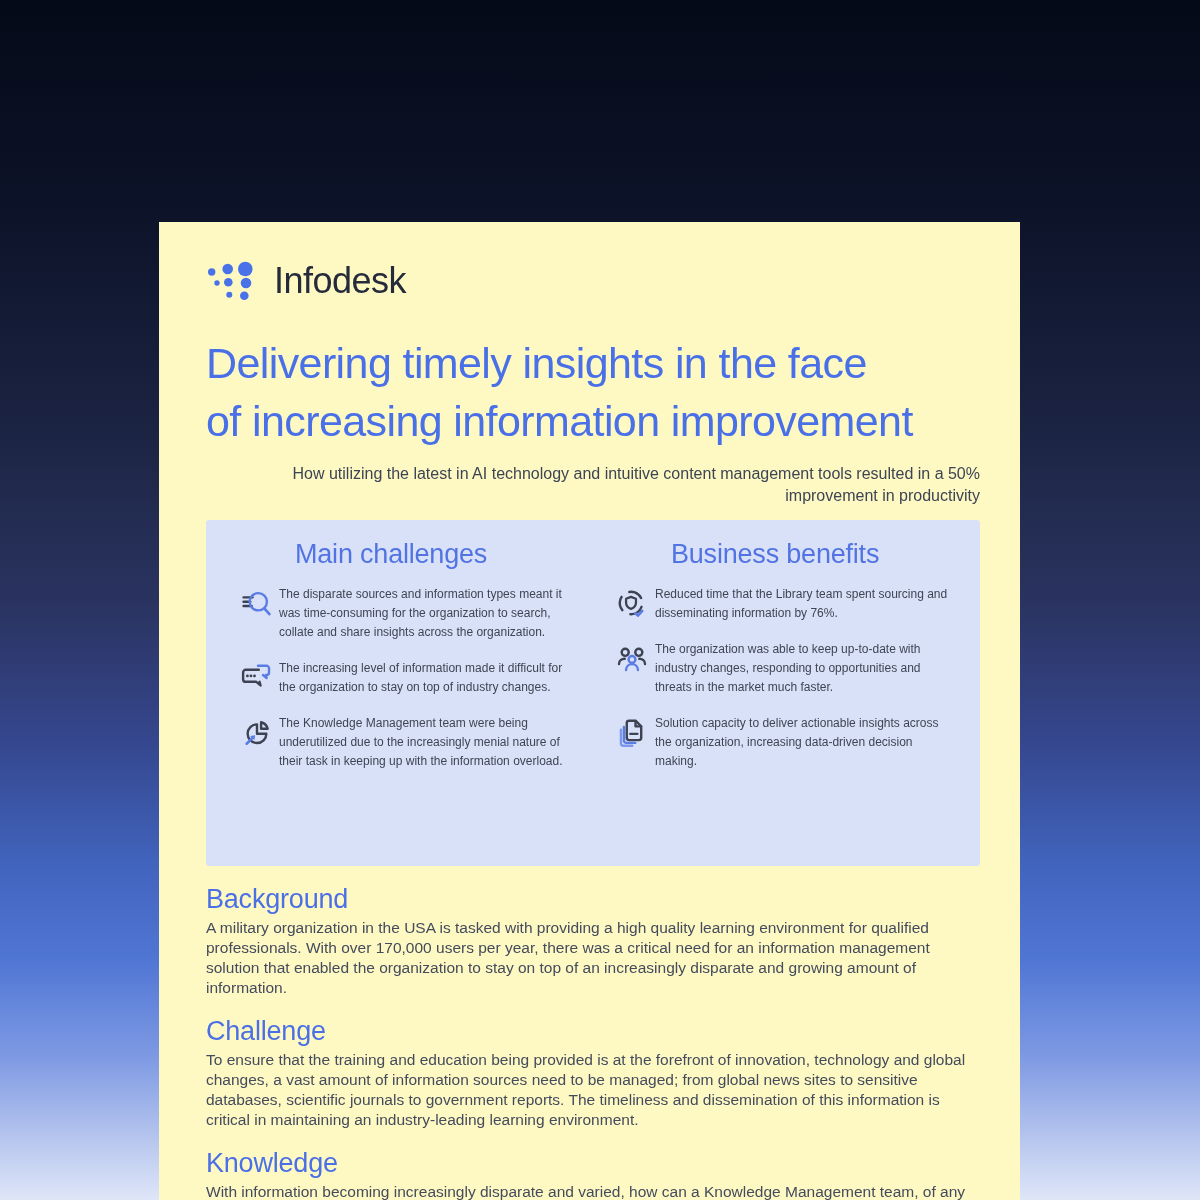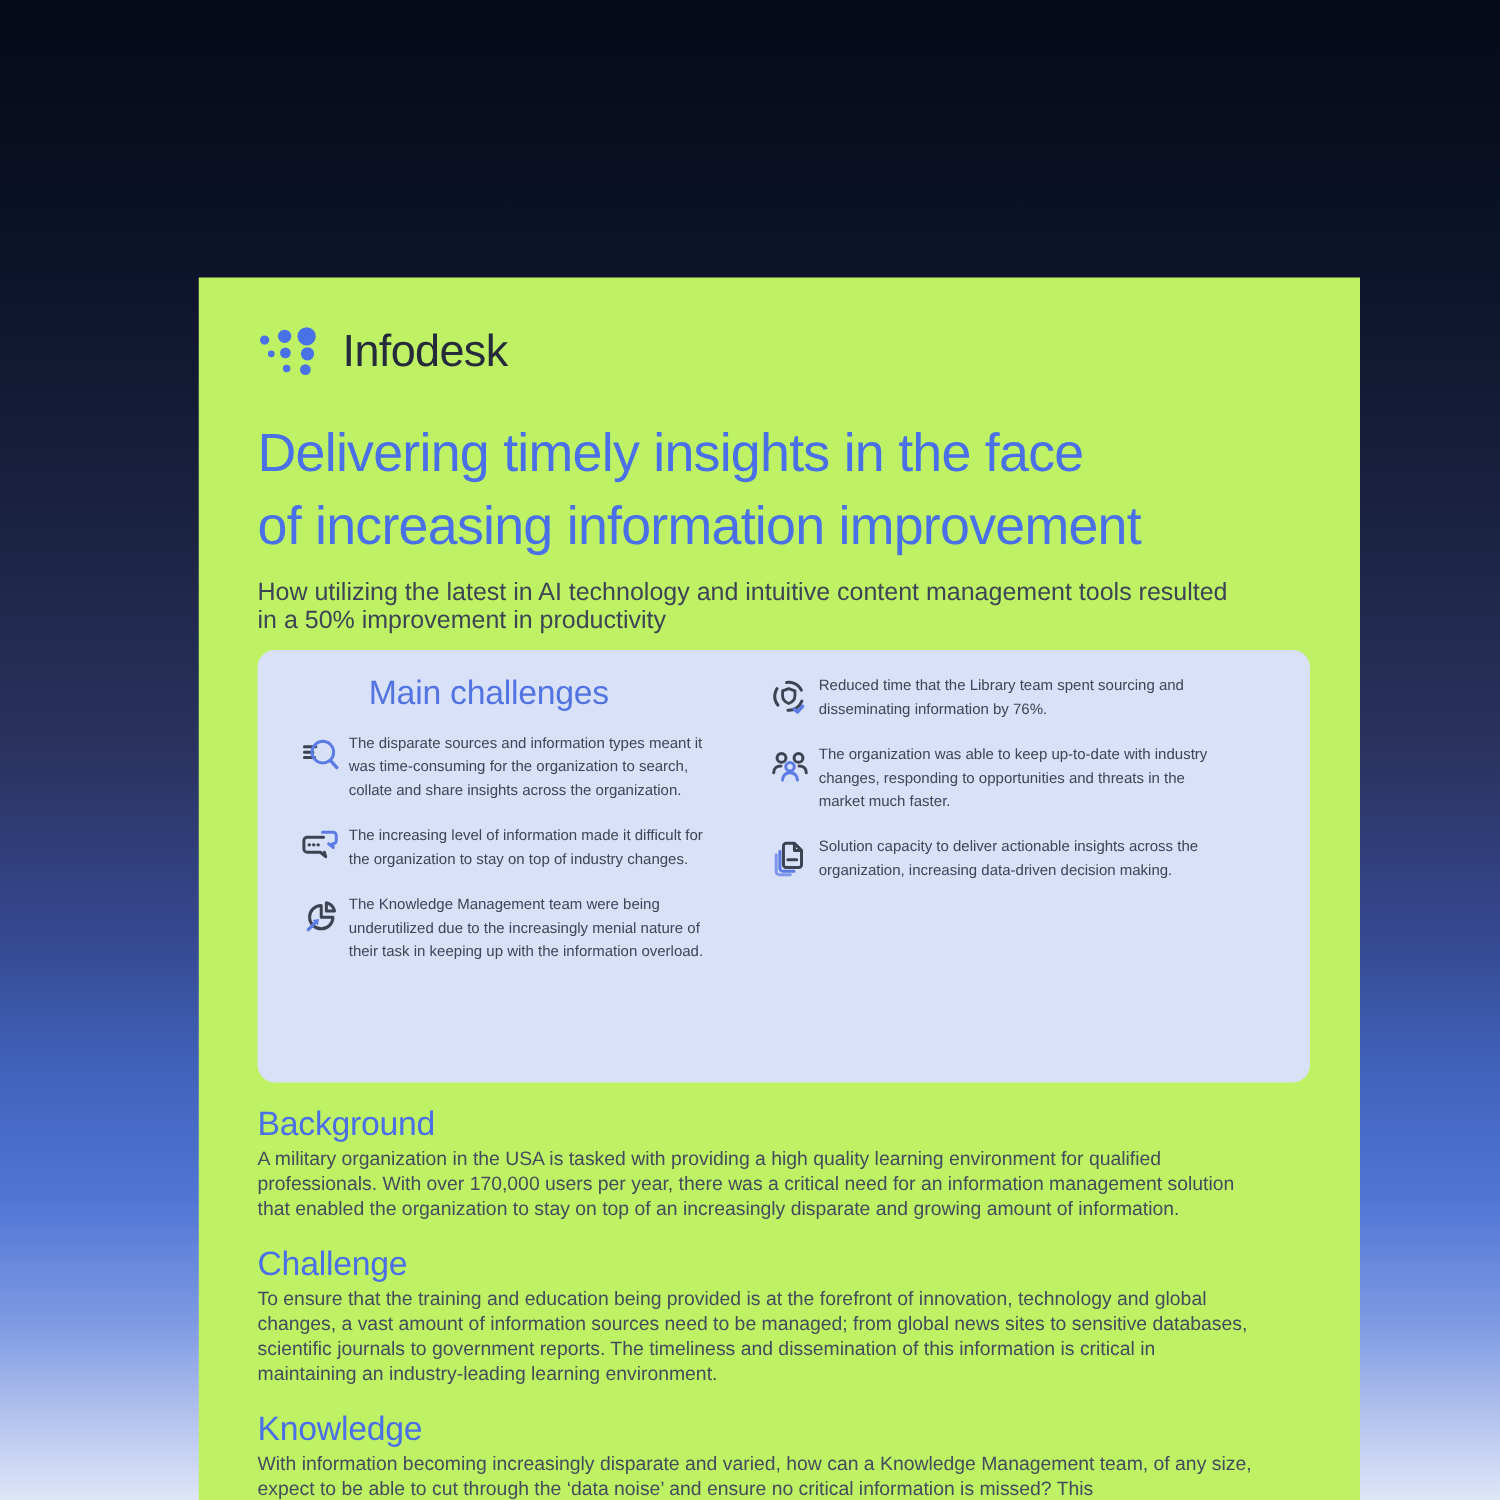--- a/index.html
+++ b/index.html
@@ -14,35 +14,35 @@
       #2a335f 50%,
       #35478f 62%,
       #4164bd 72%,
       #5076d4 80%,
       #7d99e3 88%,
       #b7c6ee 95%,
       #dfe6f8 100%);
     overflow:hidden;
   }
   .doc-card{
-    position:absolute; left:159px; top:222px; width:929px; height:978px;
-    background:#bef264; overflow:hidden;
+    position:absolute; left:159px; top:222px; width:861px; height:978px;
+    background:#fef9c3; overflow:hidden;
     padding:35px 40px 0 47px;
   }
   .logo-row{ display:flex; align-items:center; gap:20px; height:48px; }
   .logo-text{ font-size:36px; font-weight:500; color:#262b3b; letter-spacing:-0.5px; }
   .doc-title{
     margin-top:29px; font-size:43px; line-height:58px; font-weight:400;
     color:#4a70e8; letter-spacing:-0.6px;
   }
   .doc-subtitle{
-    margin-top:13px; font-size:20px; line-height:22px; color:#3d4454; max-width:792px;
+    margin-top:13px; font-size:16px; line-height:22px; color:#3d4454; max-width:792px;text-align:right;
   }
   .panel{
-    margin-top:13px; background:#d9e1f8; border-radius:14px;
+    margin-top:13px; background:#d9e1f8; border-radius:3px;
     padding:19px 28px 10px 33px; display:flex; height:346px; overflow:hidden;
   }
   .panel-col-1{ width:352px; margin-right:24px; flex:none; }
   .panel-col-2{ flex:1; }
   .panel-heading{
     font-size:27px; font-weight:500; color:#5274e2; margin:0 0 15px 56px; letter-spacing:-0.2px;
   }
   .panel-item{ display:flex; margin-bottom:17px; }
   .panel-icon{ width:40px; flex:none; padding-top:2px; }
   .panel-text{ font-size:12px; line-height:19px; color:#3e4554; }
@@ -119,20 +119,21 @@
             <path d="M15.6 4.4a6.2 6.2 0 0 1 4.6 4.6h-4.6z" stroke="#3d4352" stroke-width="1.7"></path>
             <path d="M5.4 19.6l4.3-4.3" stroke="#5b7ce4" stroke-width="1.8"></path>
             <path d="M11.4 13.6l-3.6.5 3.1 3.1z" fill="#5b7ce4"></path>
           </svg>
         </div>
         <div class="panel-text">The Knowledge Management team were being underutilized due to the increasingly menial nature of their task in keeping up with the information overload.</div>
       </div>
     </div>
 
     <div class="panel-col-2">
+      <h2 class="panel-heading">Business benefits</h2>
 
       <div class="panel-item">
         <div class="panel-icon">
           <svg width="34" height="34" viewBox="0 0 24 24" fill="none" stroke-linecap="round" stroke-linejoin="round">
             <circle cx="11.3" cy="11.3" r="7.9" stroke="#3d4352" stroke-width="1.7" stroke-dasharray="10 6.5" transform="rotate(20 11.3 11.3)"></circle>
             <path d="M11.3 7l3.5 1.3v2.6c0 2.3-1.5 3.8-3.5 4.5-2-.7-3.5-2.2-3.5-4.5V8.3z" stroke="#3d4352" stroke-width="1.6"></path>
             <path d="M14.4 18.6l1.8 1.6 3-3.3" stroke="#5b7ce4" stroke-width="1.9"></path>
           </svg>
         </div>
         <div class="panel-text">Reduced time that the Library team spent sourcing and disseminating information by 76%.</div>

